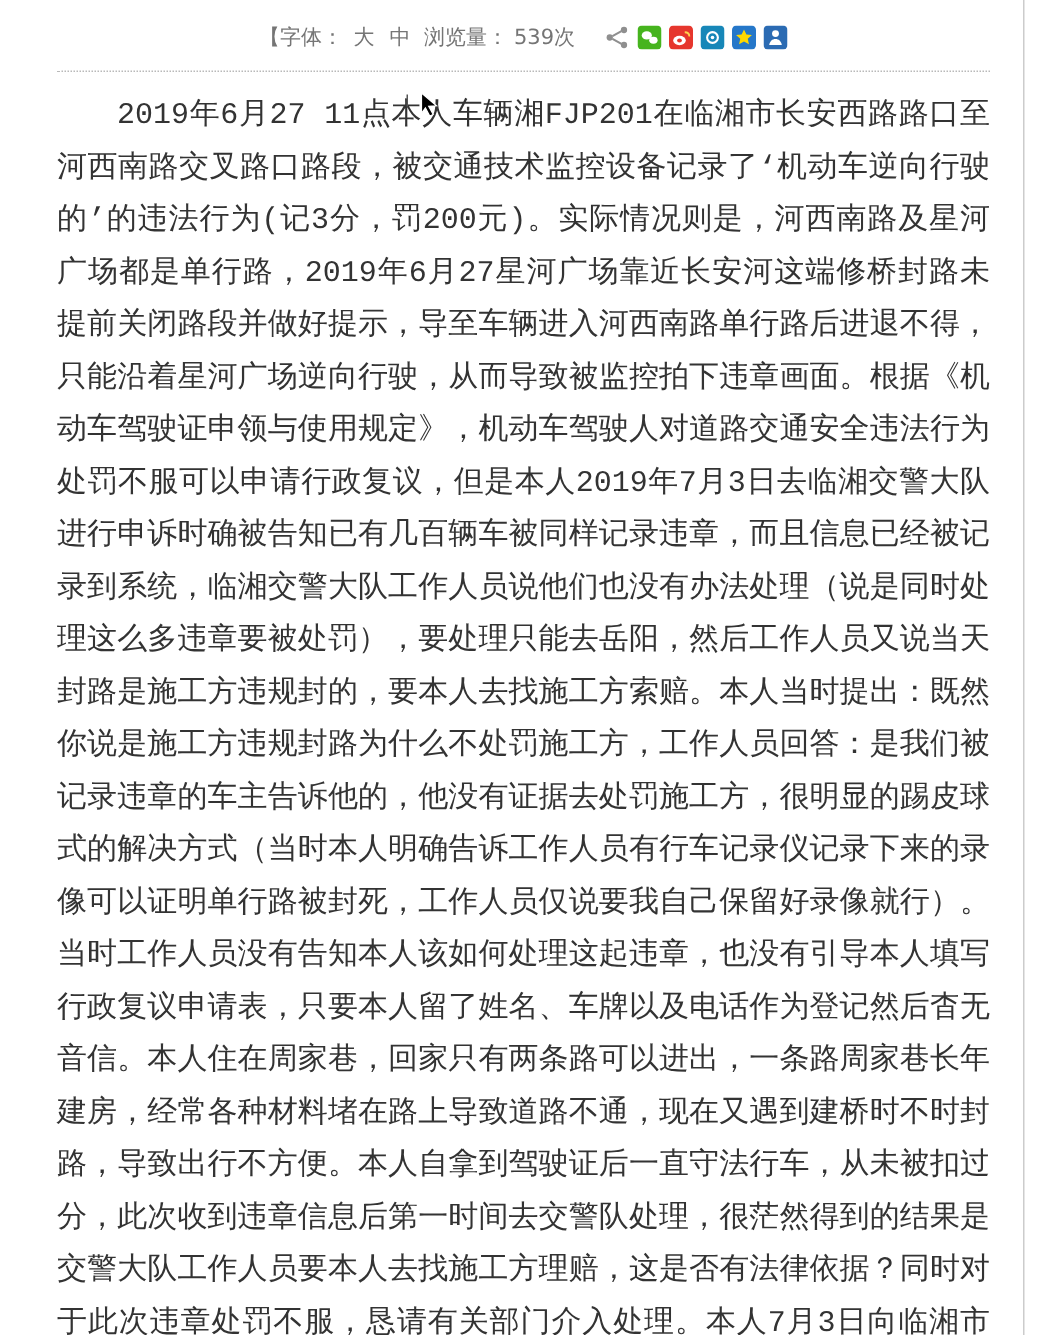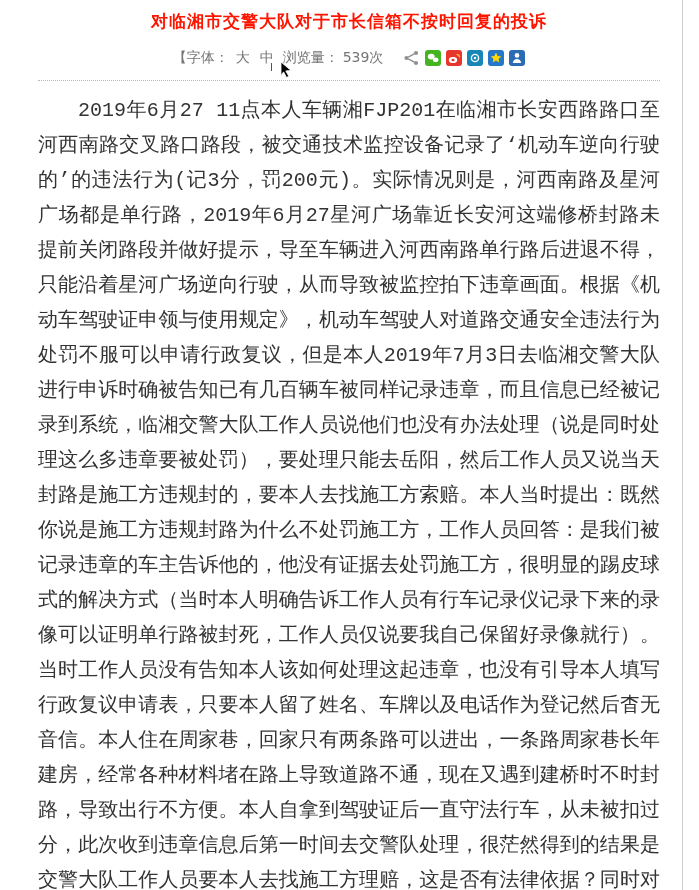--- a/index.html
+++ b/index.html
@@ -75,21 +75,20 @@
     height: 8px;
     background: #555;
     pointer-events: none;
   }
 </style>
 </head>
 <body>
 
 <div class="page">
 
-  <h1 class="page-title">对临湘市交警大队对于市长信箱不按时回复的投诉</h1>
 
   <div class="toolbar-wrap">
     <div class="toolbar">
       <span class="seg">【字体：</span>
       <a class="font-link">大</a>
       <a class="font-link">中</a>
       <span class="seg views">浏览量：</span>
       <span class="seg">539次</span>
       <span class="share-row">
         <span>

